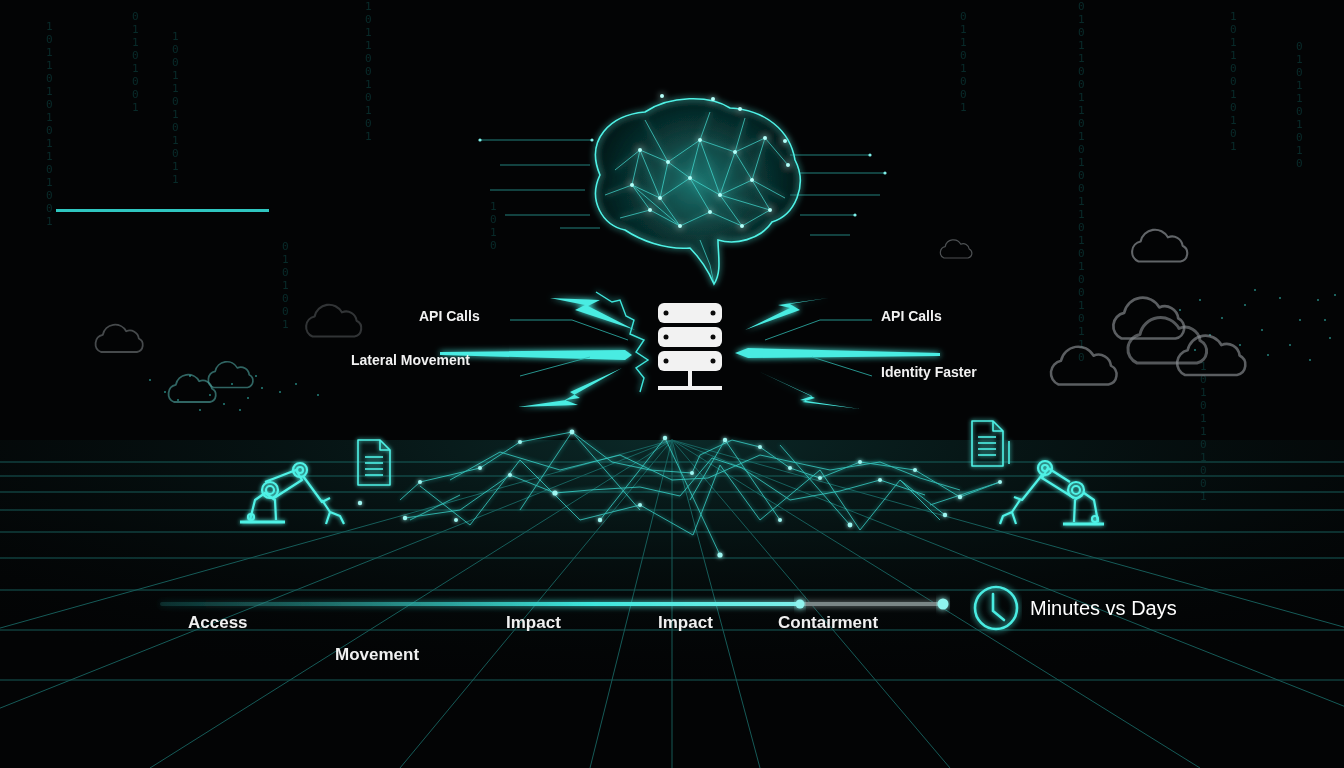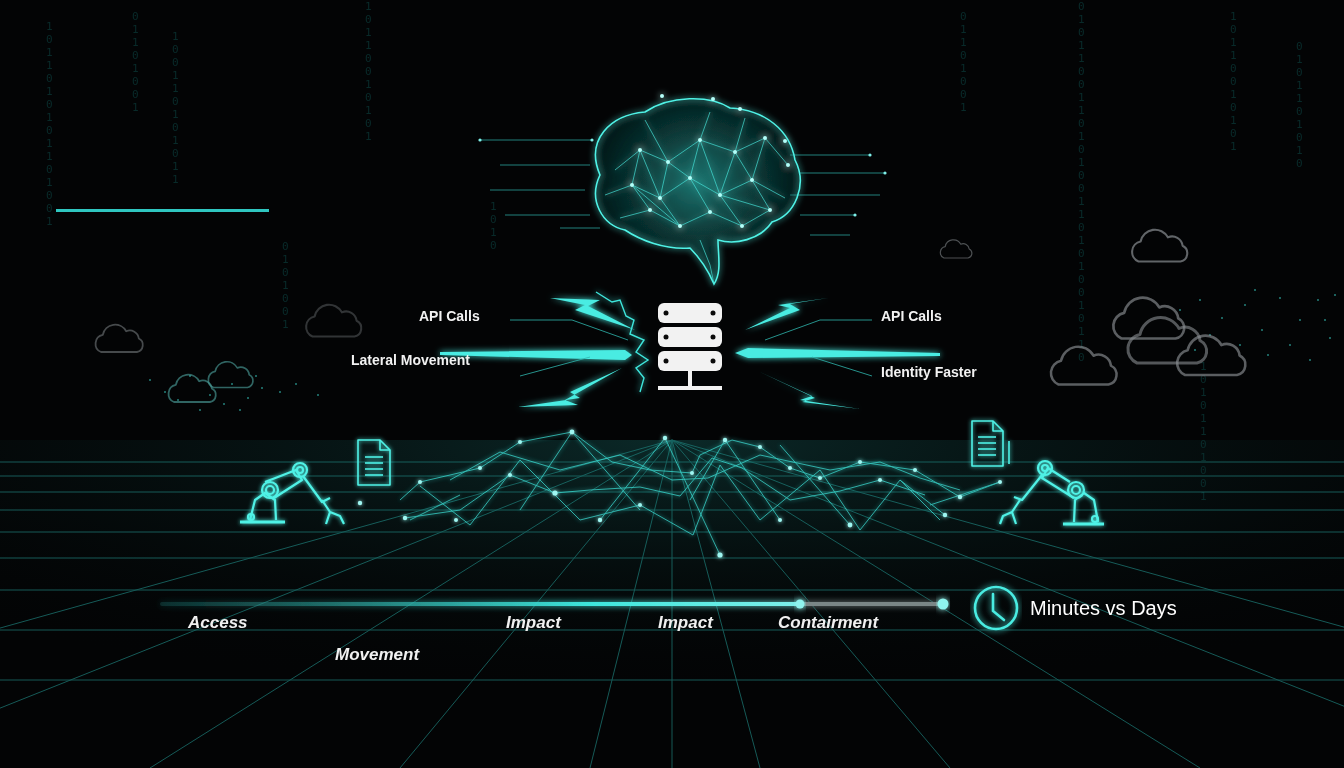--- a/index.html
+++ b/index.html
@@ -4,21 +4,21 @@
 <style>
   html, body { margin:0; padding:0; }
   body { width:1344px; height:768px; background:#030405; overflow:hidden; position:relative;
          font-family:"Liberation Sans", "DejaVu Sans", sans-serif; color:#fff; }
   .layer { position:absolute; left:0; top:0; width:1344px; height:768px; }
   .binary-col { position:absolute; font-family:"DejaVu Sans Mono", monospace; font-size:11px; line-height:13px;
                 color:#0d4a48; opacity:0.55; white-space:pre; }
   #title { position:absolute; left:56px; top:120px; font-size:37px; font-weight:bold; line-height:44px; letter-spacing:0.3px; }
   #title-underline { position:absolute; left:56px; top:209px; width:213px; height:3px; background:#2fc6c0; }
   .label { position:absolute; font-size:14px; font-weight:bold; color:#f2f2f2; white-space:nowrap; }
-  .stage { position:absolute; top:613px; font-size:17px; font-weight:bold; color:#f0f0f0; white-space:nowrap;font-style:italic; }
+  .stage { position:absolute; top:613px; font-size:17px; font-weight:bold; color:#f0f0f0; white-space:nowrap; }
   #minutes { position:absolute; left:1030px; top:597px; font-size:20px; color:#ffffff; white-space:nowrap; }
 </style>
 </head>
 <body>
 
 <div class="layer">
   <div class="binary-col" style="left:46px;top:20px;">1
 0
 1
 1

